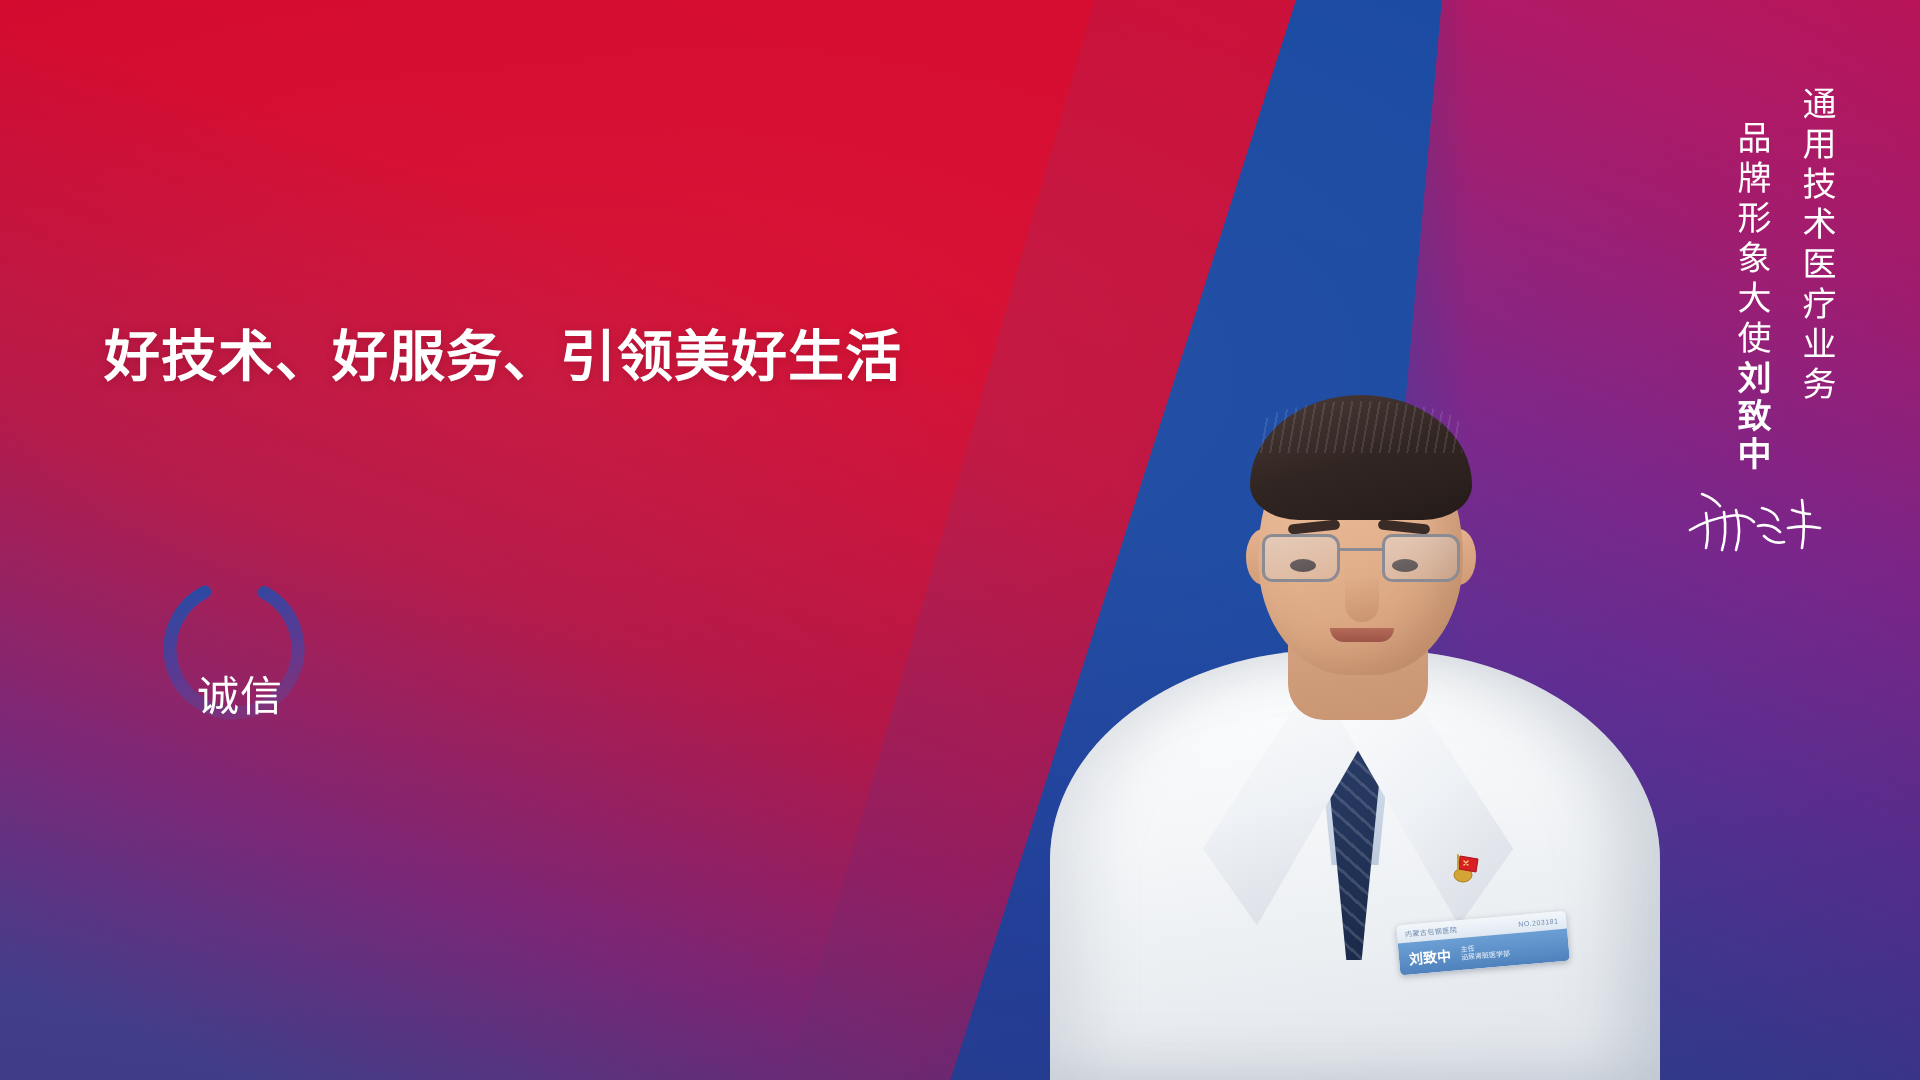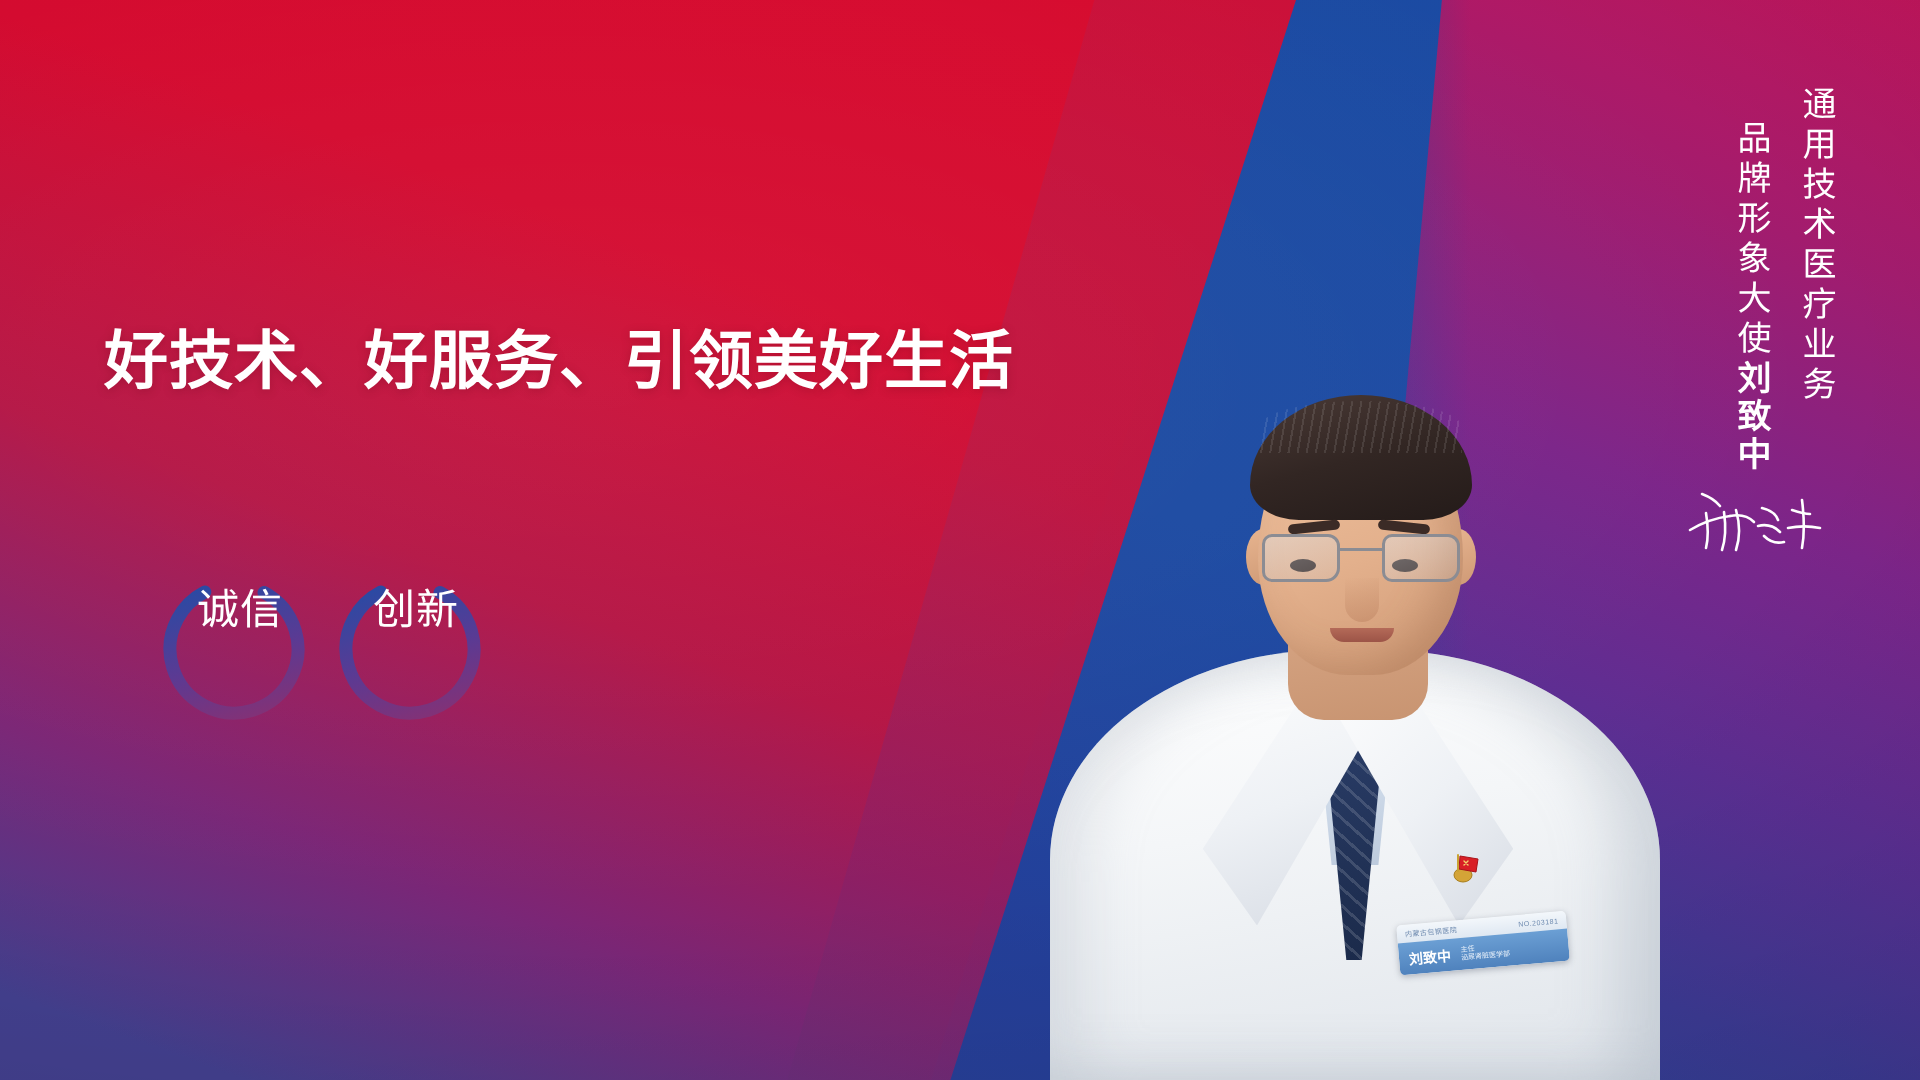--- a/index.html
+++ b/index.html
@@ -67,42 +67,42 @@
     background: radial-gradient(120% 90% at 30% 35%, rgba(255,255,255,.05) 0%, rgba(0,0,0,0) 55%, rgba(0,0,0,.12) 100%);
     pointer-events: none;
   }
 
   
   .headline {
     position: absolute;
     left: 104px;
     top: 328px;
     color: #ffffff;
-    font-size: 64px;
+    font-size: 56px;
     font-weight: 700;
     letter-spacing: 1px;
     line-height: 1.05;
     white-space: nowrap;
     text-shadow: 0 2px 10px rgba(90,0,20,.25);
   }
 
   
   .badges {
     position: absolute;
     left: 160px;
     top: 575px;
     display: flex;
     gap: 28px;
   }
   .badge {
     position: relative;
     width: 148px;
     height: 148px;
     display: flex;
-    align-items: flex-start;
+    align-items: flex-end;
     justify-content: center;
   }
   .badge-ring {
     position: absolute;
     inset: 0;
     pointer-events: none;
   }
   .badge-label {
     position: relative;
     color: #ffffff;
@@ -406,33 +406,20 @@
             <stop offset="0%" stop-color="#8e2f6e"></stop>
             <stop offset="45%" stop-color="#5b3a93"></stop>
             <stop offset="100%" stop-color="#1d4ea8"></stop>
           </linearGradient>
         </defs>
         <circle cx="74" cy="74" r="64" fill="none" stroke="url(#ringGradA)" stroke-width="13" stroke-linecap="round" stroke-dasharray="340 402" transform="rotate(-62 74 74)"></circle>
       </svg>
       <div class="badge-label">诚信</div>
     </div>
 
-    <div class="badge">
-      <svg class="badge-ring" viewBox="0 0 148 148">
-        <defs>
-          <linearGradient id="ringGradB" x1="0%" y1="100%" x2="100%" y2="0%">
-            <stop offset="0%" stop-color="#8e2f6e"></stop>
-            <stop offset="45%" stop-color="#5b3a93"></stop>
-            <stop offset="100%" stop-color="#1d4ea8"></stop>
-          </linearGradient>
-        </defs>
-        <circle cx="74" cy="74" r="64" fill="none" stroke="url(#ringGradB)" stroke-width="13" stroke-linecap="round" stroke-dasharray="340 402" transform="rotate(-62 74 74)"></circle>
-      </svg>
-      <div class="badge-label">创新</div>
-    </div>
 
 
   </div>
 
   <div class="portrait">
     <div class="p-shoulders"></div>
     <div class="p-shirt"></div>
     <div class="p-tie"></div>
     <div class="p-collar-l"></div>
     <div class="p-collar-r"></div>

